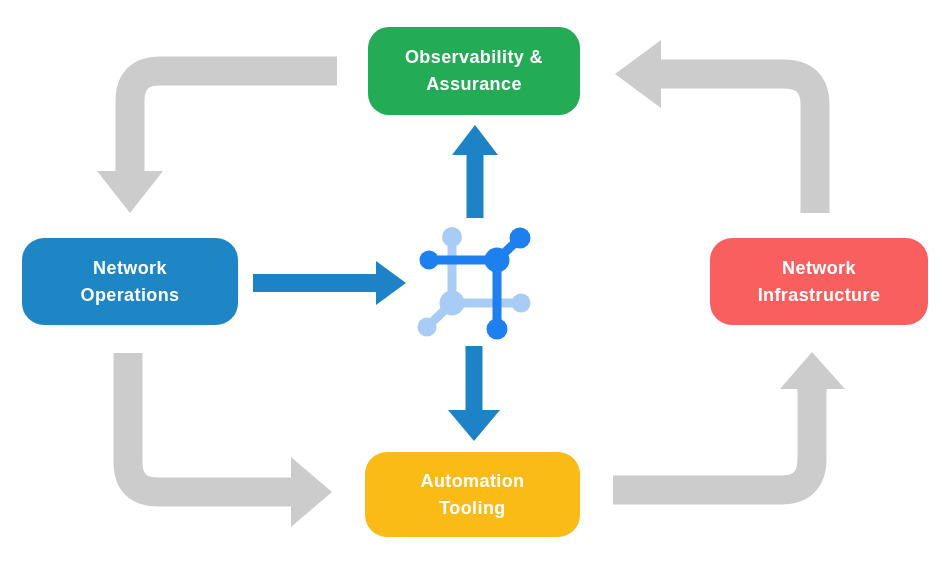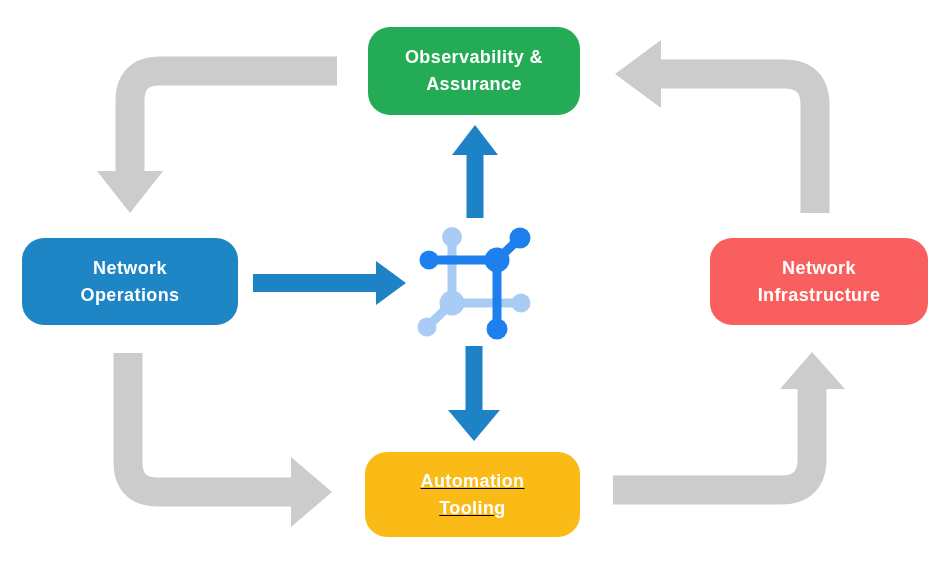--- a/index.html
+++ b/index.html
@@ -34,21 +34,21 @@
     text-align: center;
   }
   .node .label {
     color: #ffffff;
     font-size: 18px;
     line-height: 27px;
     font-weight: 700;
     letter-spacing: 0.4px;
     white-space: pre-line;
   }
-  .n-observability { left: 368px; top: 27px;  width: 212px; height: 88px; }
+  .n-observability { left: 368px; top: 27px;  width: 212px; height: 88px; border-radius: 21px; }
   .n-operations    { left: 22px;  top: 238px; width: 216px; height: 87px; }
   .n-infrastructure{ left: 710px; top: 238px; width: 218px; height: 87px; }
   .n-automation    { left: 365px; top: 452px; width: 215px; height: 85px; }
 </style>
 </head>
 <body>
 
 <div class="canvas">
 
   <svg class="layer" viewBox="0 0 948 570" xmlns="http://www.w3.org/2000/svg">
@@ -114,18 +114,18 @@
   <div class="node n-operations" style="background-color: rgb(30, 134, 197);">
     <span class="label">Network
 Operations</span>
   </div>
 
   <div class="node n-infrastructure" style="background-color: rgb(250, 95, 95);">
     <span class="label">Network
 Infrastructure</span>
   </div>
 
-  <div class="node n-automation" style="background-color: rgb(250, 187, 23); text-decoration: underline;">
+  <div class="node n-automation" style="background-color: rgb(250, 187, 23);">
     <span class="label">Automation
 Tooling</span>
   </div>
 
 </div>
 
 </body></html>

